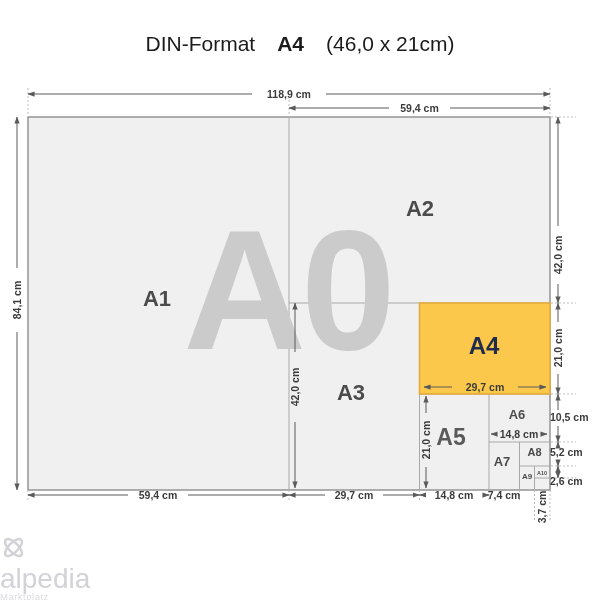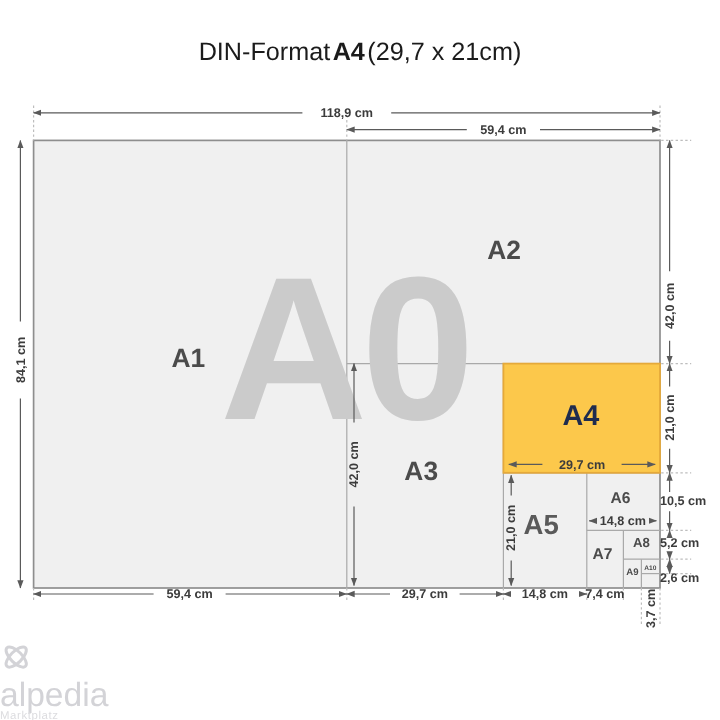--- a/index.html
+++ b/index.html
@@ -1,19 +1,19 @@
 <!DOCTYPE html>
 <html style="--paper_fill: #f0f0f0; --paper_border: #8e8e8e; --inner_line: #a9a9a9; --a4_fill: #fcc84b; --a4_border: #e5a93a; --a4_label: #1f2c4e; --dim_line: #5a5a5a; --guide: #bdbdbd; --watermark: #cbcbcb; --label: #4b4b4b; --logo: #d3d3d7; --logo_light: #dcdcdf;"><head>
 <meta charset="utf-8">
 <style>
   html,body{margin:0;padding:0;background:#ffffff;}
   .canvas{position:relative;width:600px;height:600px;background:#fff;overflow:hidden;
           font-family:"Liberation Sans",sans-serif;}
   .title{position:absolute;top:32px;left:0;width:600px;display:flex;justify-content:center;
-         gap:2px;font-size:21px;color:#1b1b1b;}
+         gap:22px;font-size:21px;color:#1b1b1b;}
   .title .bold{font-weight:bold;}
   svg text{font-family:"Liberation Sans",sans-serif;}
   .paper{fill:var(--paper_fill);stroke:var(--paper_border);stroke-width:1.4;}
   .inner{stroke:var(--inner_line);stroke-width:1;}
   .a4rect{fill:var(--a4_fill);stroke:var(--a4_border);stroke-width:1.5;}
   .dim{stroke:var(--dim_line);stroke-width:1;}
   .dotted{stroke:var(--guide);stroke-width:1;stroke-dasharray:2 2;}
   .dimtext{font-size:10.5px;fill:#3c3c3c;text-anchor:middle;font-weight:bold;}
   .dimtext.start{text-anchor:start;}
   .fmt{font-weight:bold;fill:var(--label);text-anchor:middle;}
@@ -32,21 +32,21 @@
   .tagline{font-size:9.5px;color:var(--logo_light);text-align:left;margin-top:-2px;letter-spacing:.5px;}
 </style>
 </head>
 <body>
 
 <div class="canvas">
 
   <div class="title">
     <span>DIN-Format</span>
     <span class="bold">A4</span>
-    <span>(29,7 x 21cm)</span>
+    <span>(46,0 x 21cm)</span>
   </div>
 
   <svg width="600" height="600" viewBox="0 0 600 600">
     <defs>
       <marker id="arr" viewBox="0 0 8 8" refX="7.5" refY="4" markerWidth="7" markerHeight="7" orient="auto-start-reverse">
         <path d="M0,1 L8,4 L0,7 z" fill="#5a5a5a"></path>
       </marker>
     </defs>
 
     <g>

